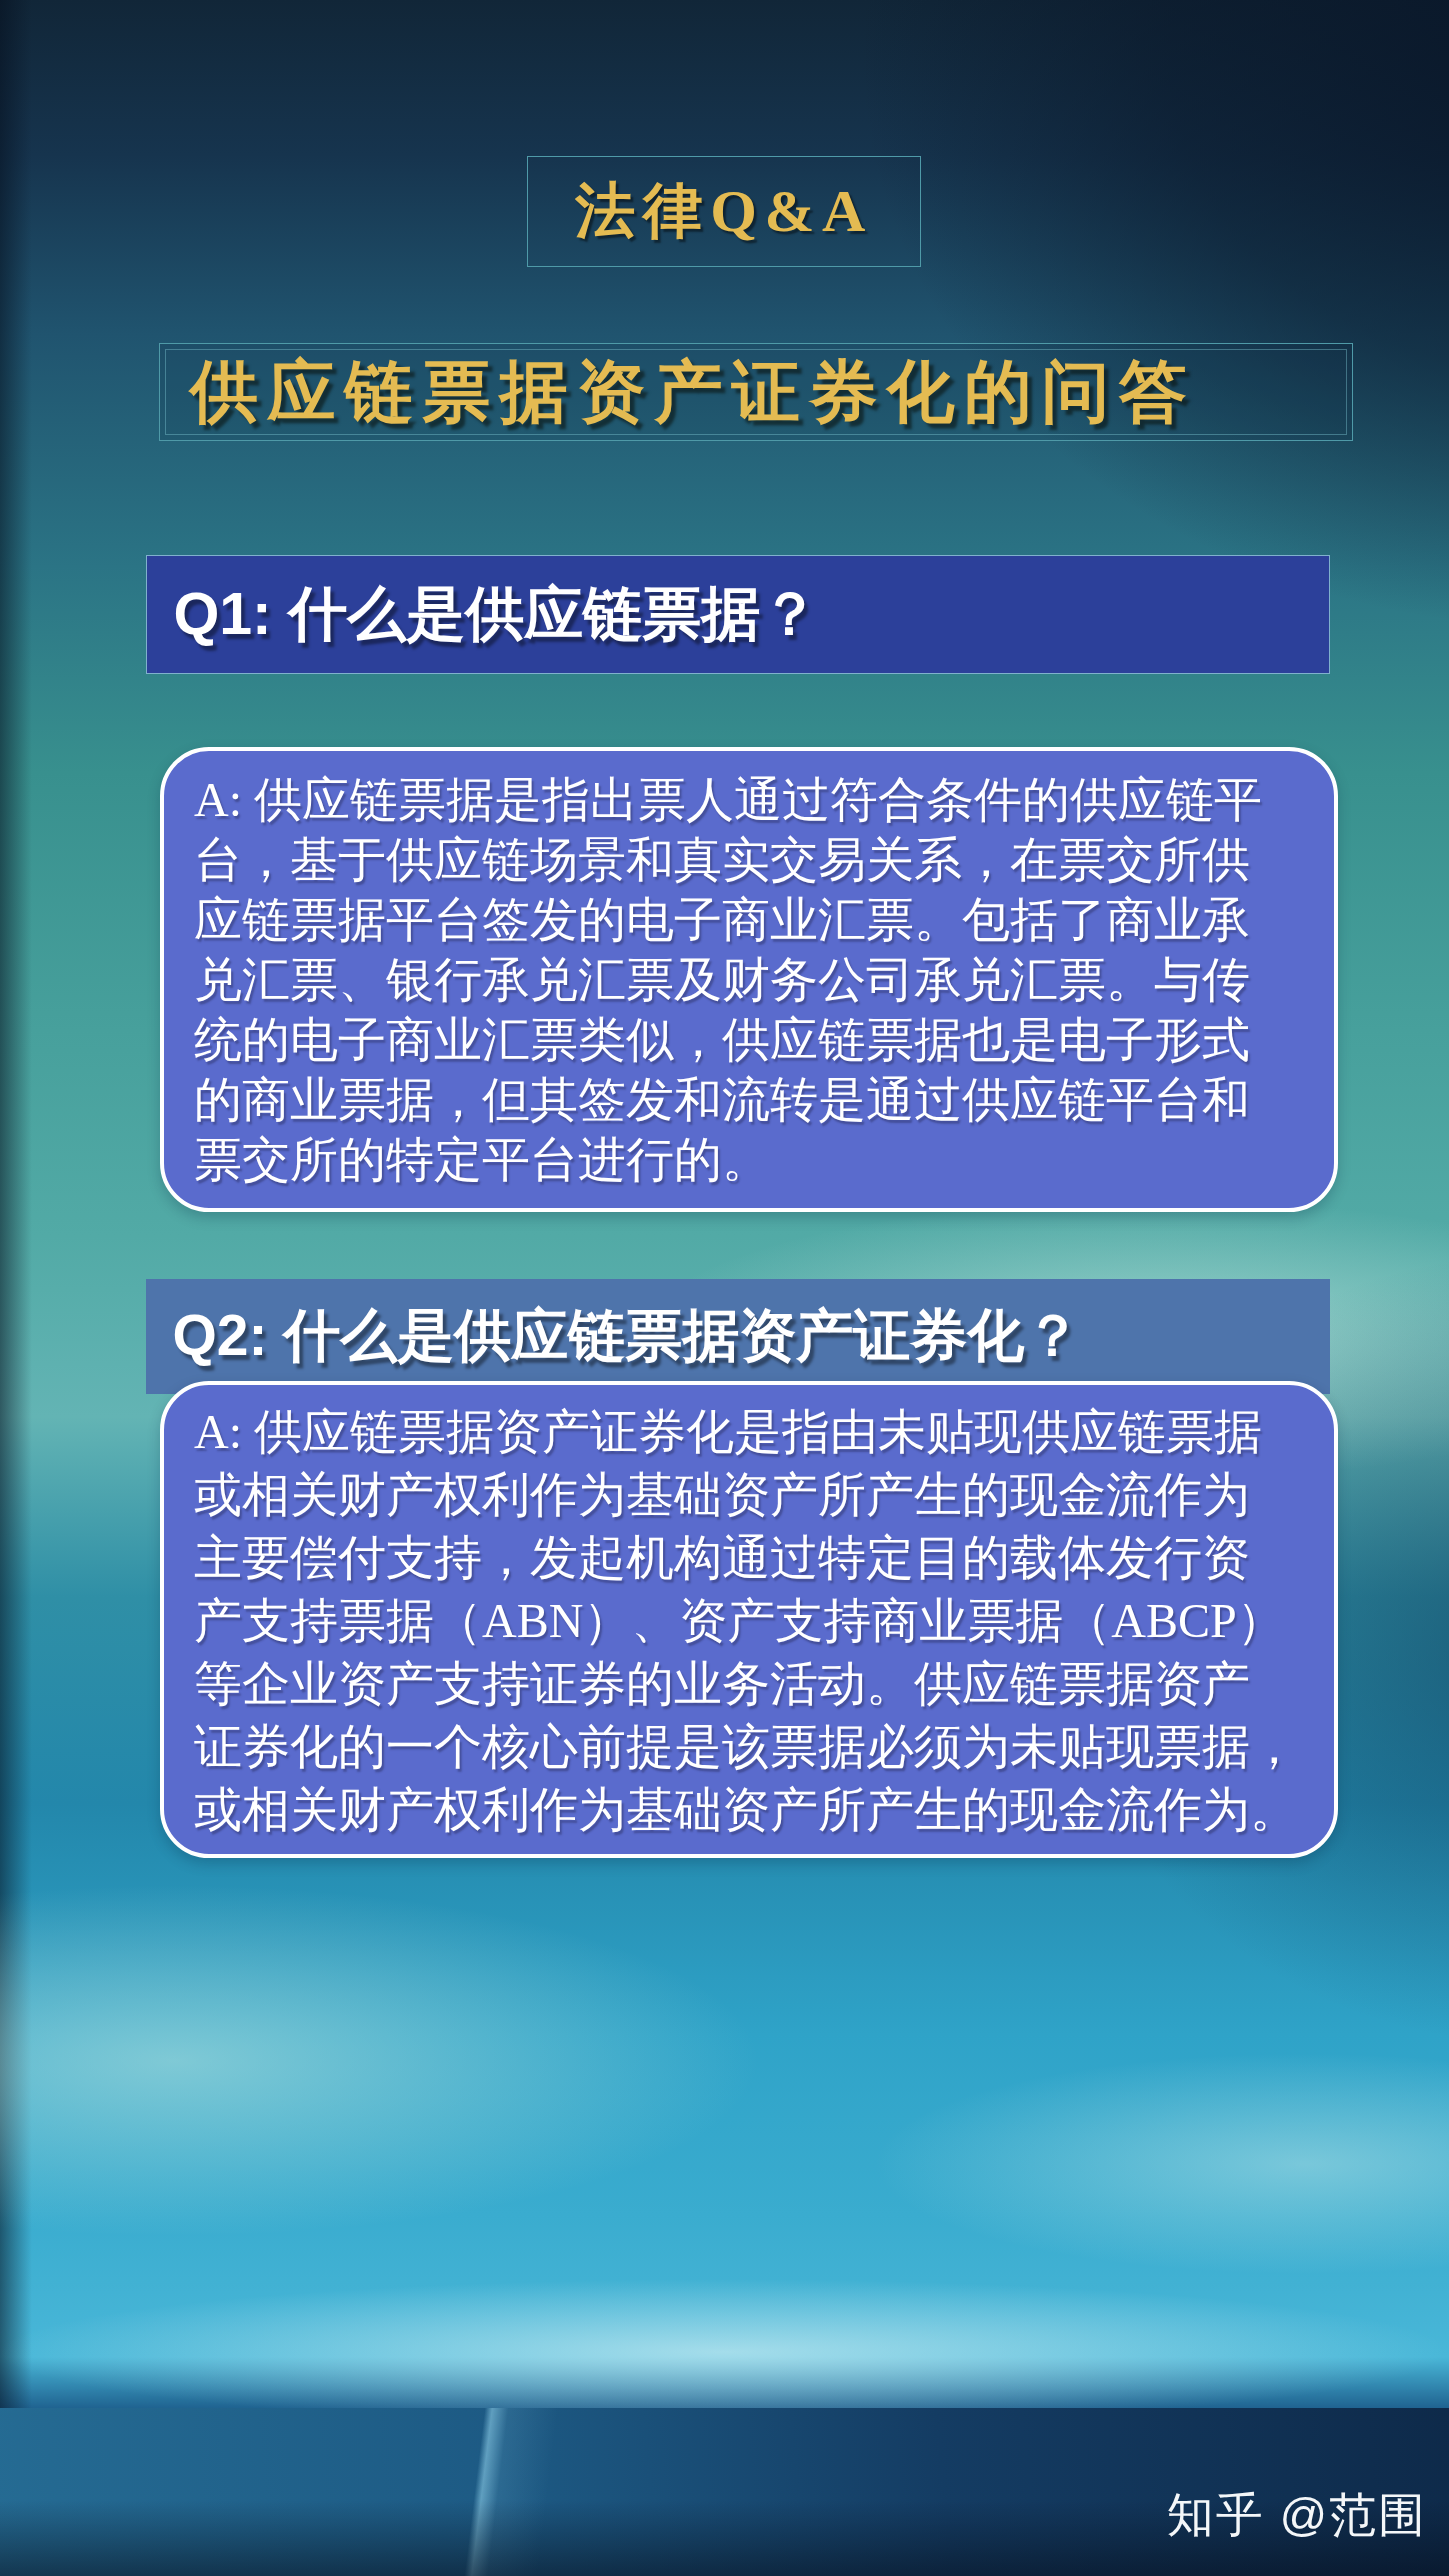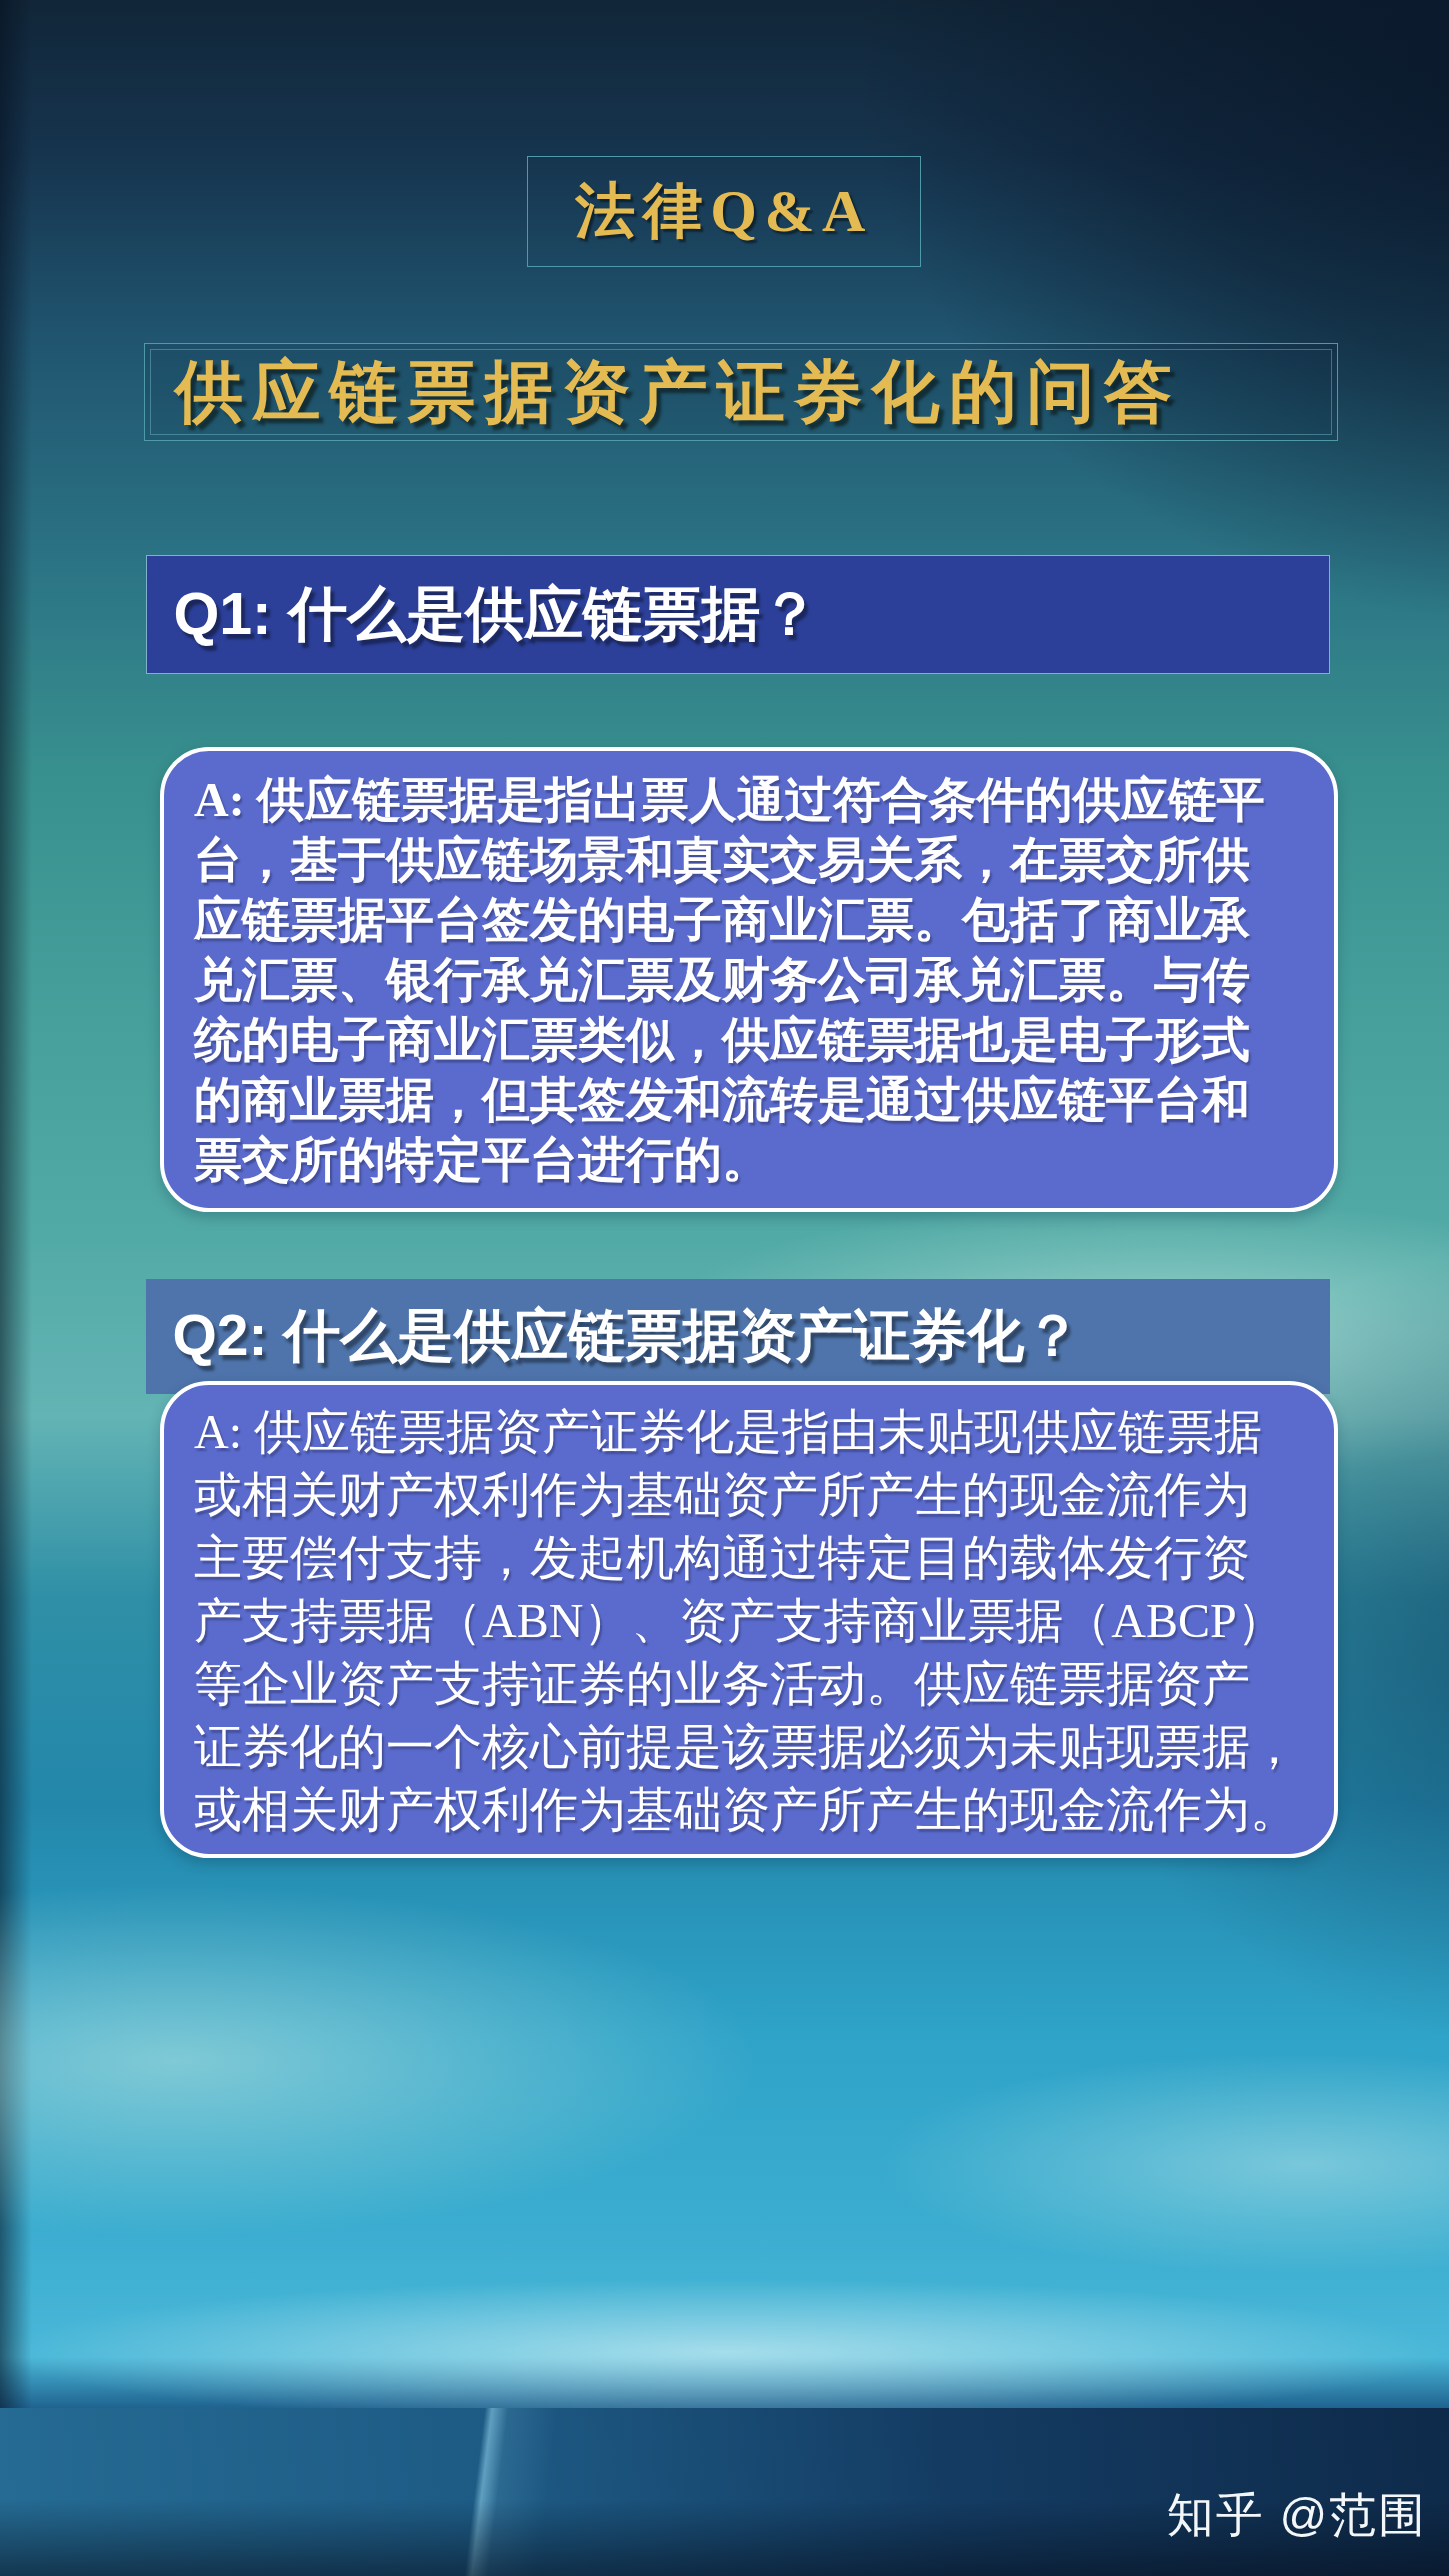--- a/index.html
+++ b/index.html
@@ -52,21 +52,21 @@
     color: var(--gold, #eac351);
     font-size: 60px; font-weight: 700;
     letter-spacing: 7.5px;
     font-family: "Liberation Serif", serif;
     text-shadow: 2.8px 2.8px 1.9px rgba(0,0,0,0.45);
     white-space: nowrap;
   }
 
   
   .title-box {
-    position: absolute; left: 144px; top: 343px;
+    position: absolute; left: 159px; top: 343px;
     width: 1194px; height: 98px;
     border: 0.9px solid var(--border-teal, #4f9aa8);
     box-sizing: border-box;
     display: flex; align-items: center;
     padding-left: 30px;
     background: rgba(8,28,46,0.12);
   }
   .title-inner {
     position: absolute; inset: 4.7px;
     border: 0.9px solid rgba(120,190,205,0.45);
@@ -116,21 +116,21 @@
     color: #ffffff;
     font-family: "Liberation Serif", serif;
     padding-left: 30px; padding-right: 17px;
     box-shadow: 0 5.7px 13.2px rgba(0,30,60,0.22);
   }
   .a-line {
     text-shadow: 1.9px 2.8px 1.9px rgba(25,25,60,0.35);
     white-space: nowrap;
   }
   .a1 { top: 747px; height: 465px; padding-top: 19px; }
-  .a1 .a-line { font-size: 48px; line-height: 60px; font-weight: bold; }
+  .a1 .a-line { font-size: 48px; line-height: 60px; }
   .a2 { top: 1381px; height: 477px; padding-top: 15px; }
   .a2 .a-line { font-size: 48px; line-height: 63px; }
 
   
   .watermark {
     position: absolute; right: 22px; top: 2484px;
     color: #f4f7f9;
     font-size: 47px; font-weight: 400;
     letter-spacing: 1.9px;
     white-space: nowrap;

